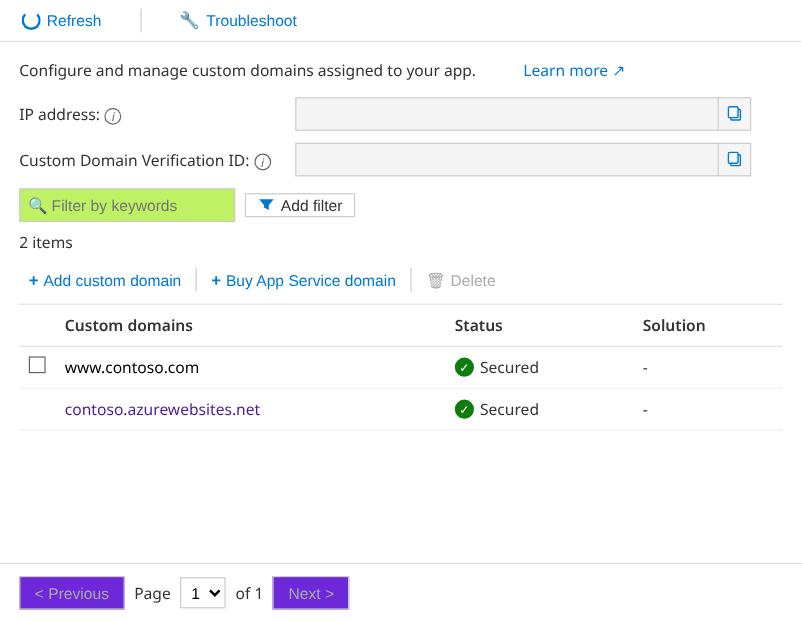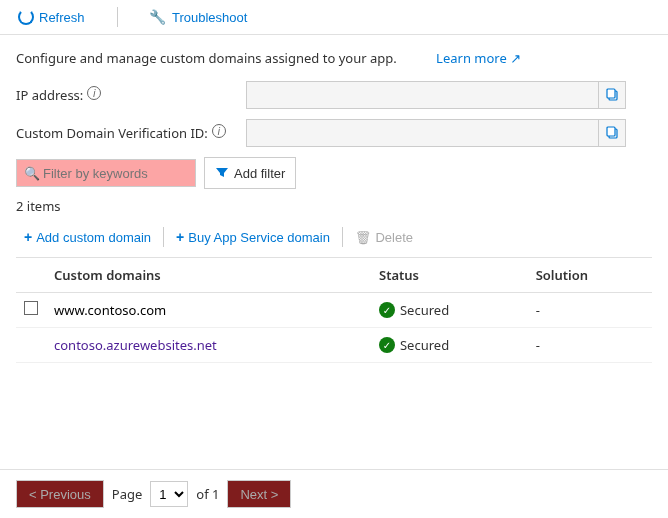--- a/index.html
+++ b/index.html
@@ -67,21 +67,21 @@
     .field-row {
       display: flex;
       align-items: center;
       margin-bottom: 10px;
     }
     .field-label {
       font-size: 13px;
       color: #333;
       min-width: 230px;
       display: flex;
-      align-items: flex-start;
+      align-items: flex-end;
       gap: 4px;
     }
     .info-icon {
       display: inline-flex;
       align-items: center;
       justify-content: center;
       width: 14px; height: 14px;
       border: 1px solid #666;
       border-radius: 50%;
       font-size: 10px;
@@ -133,34 +133,34 @@
       color: #666;
       font-size: 13px;
     }
     .filter-input {
       width: 180px;
       height: 28px;
       border: 1px solid #ccc;
       padding: 0 8px 0 26px;
       font-size: 13px;
       outline: none;
-      background: #fca5a5;
+      background: #bef264;
     }
 
     .add-filter-btn {
       display: flex;
       align-items: center;
       gap: 5px;
       background: none;
       border: 1px solid #ccc;
       padding: 4px 10px;
       cursor: pointer;
       font-size: 13px;
       color: #333;
-      height: 32px;
+      height: 20px;
     }
 
     .items-count {
       font-size: 13px;
       color: #333;
       margin-bottom: 10px;
     }
 
     .action-bar {
       display: flex;
@@ -264,21 +264,21 @@
       border: 1px solid #ccc;
       padding: 4px 12px;
       cursor: pointer;
       font-size: 13px;
       color: #333;
       height: 28px;
     }
     .page-nav-btn.disabled {
       color: #aaa;
       cursor: default;
-      background: #7f1d1d;
+      background: #6d28d9;
     }
     .page-label {
       font-size: 13px;
       color: #333;
     }
     .page-select {
       height: 26px;
       border: 1px solid #ccc;
       padding: 0 4px;
       font-size: 13px;

